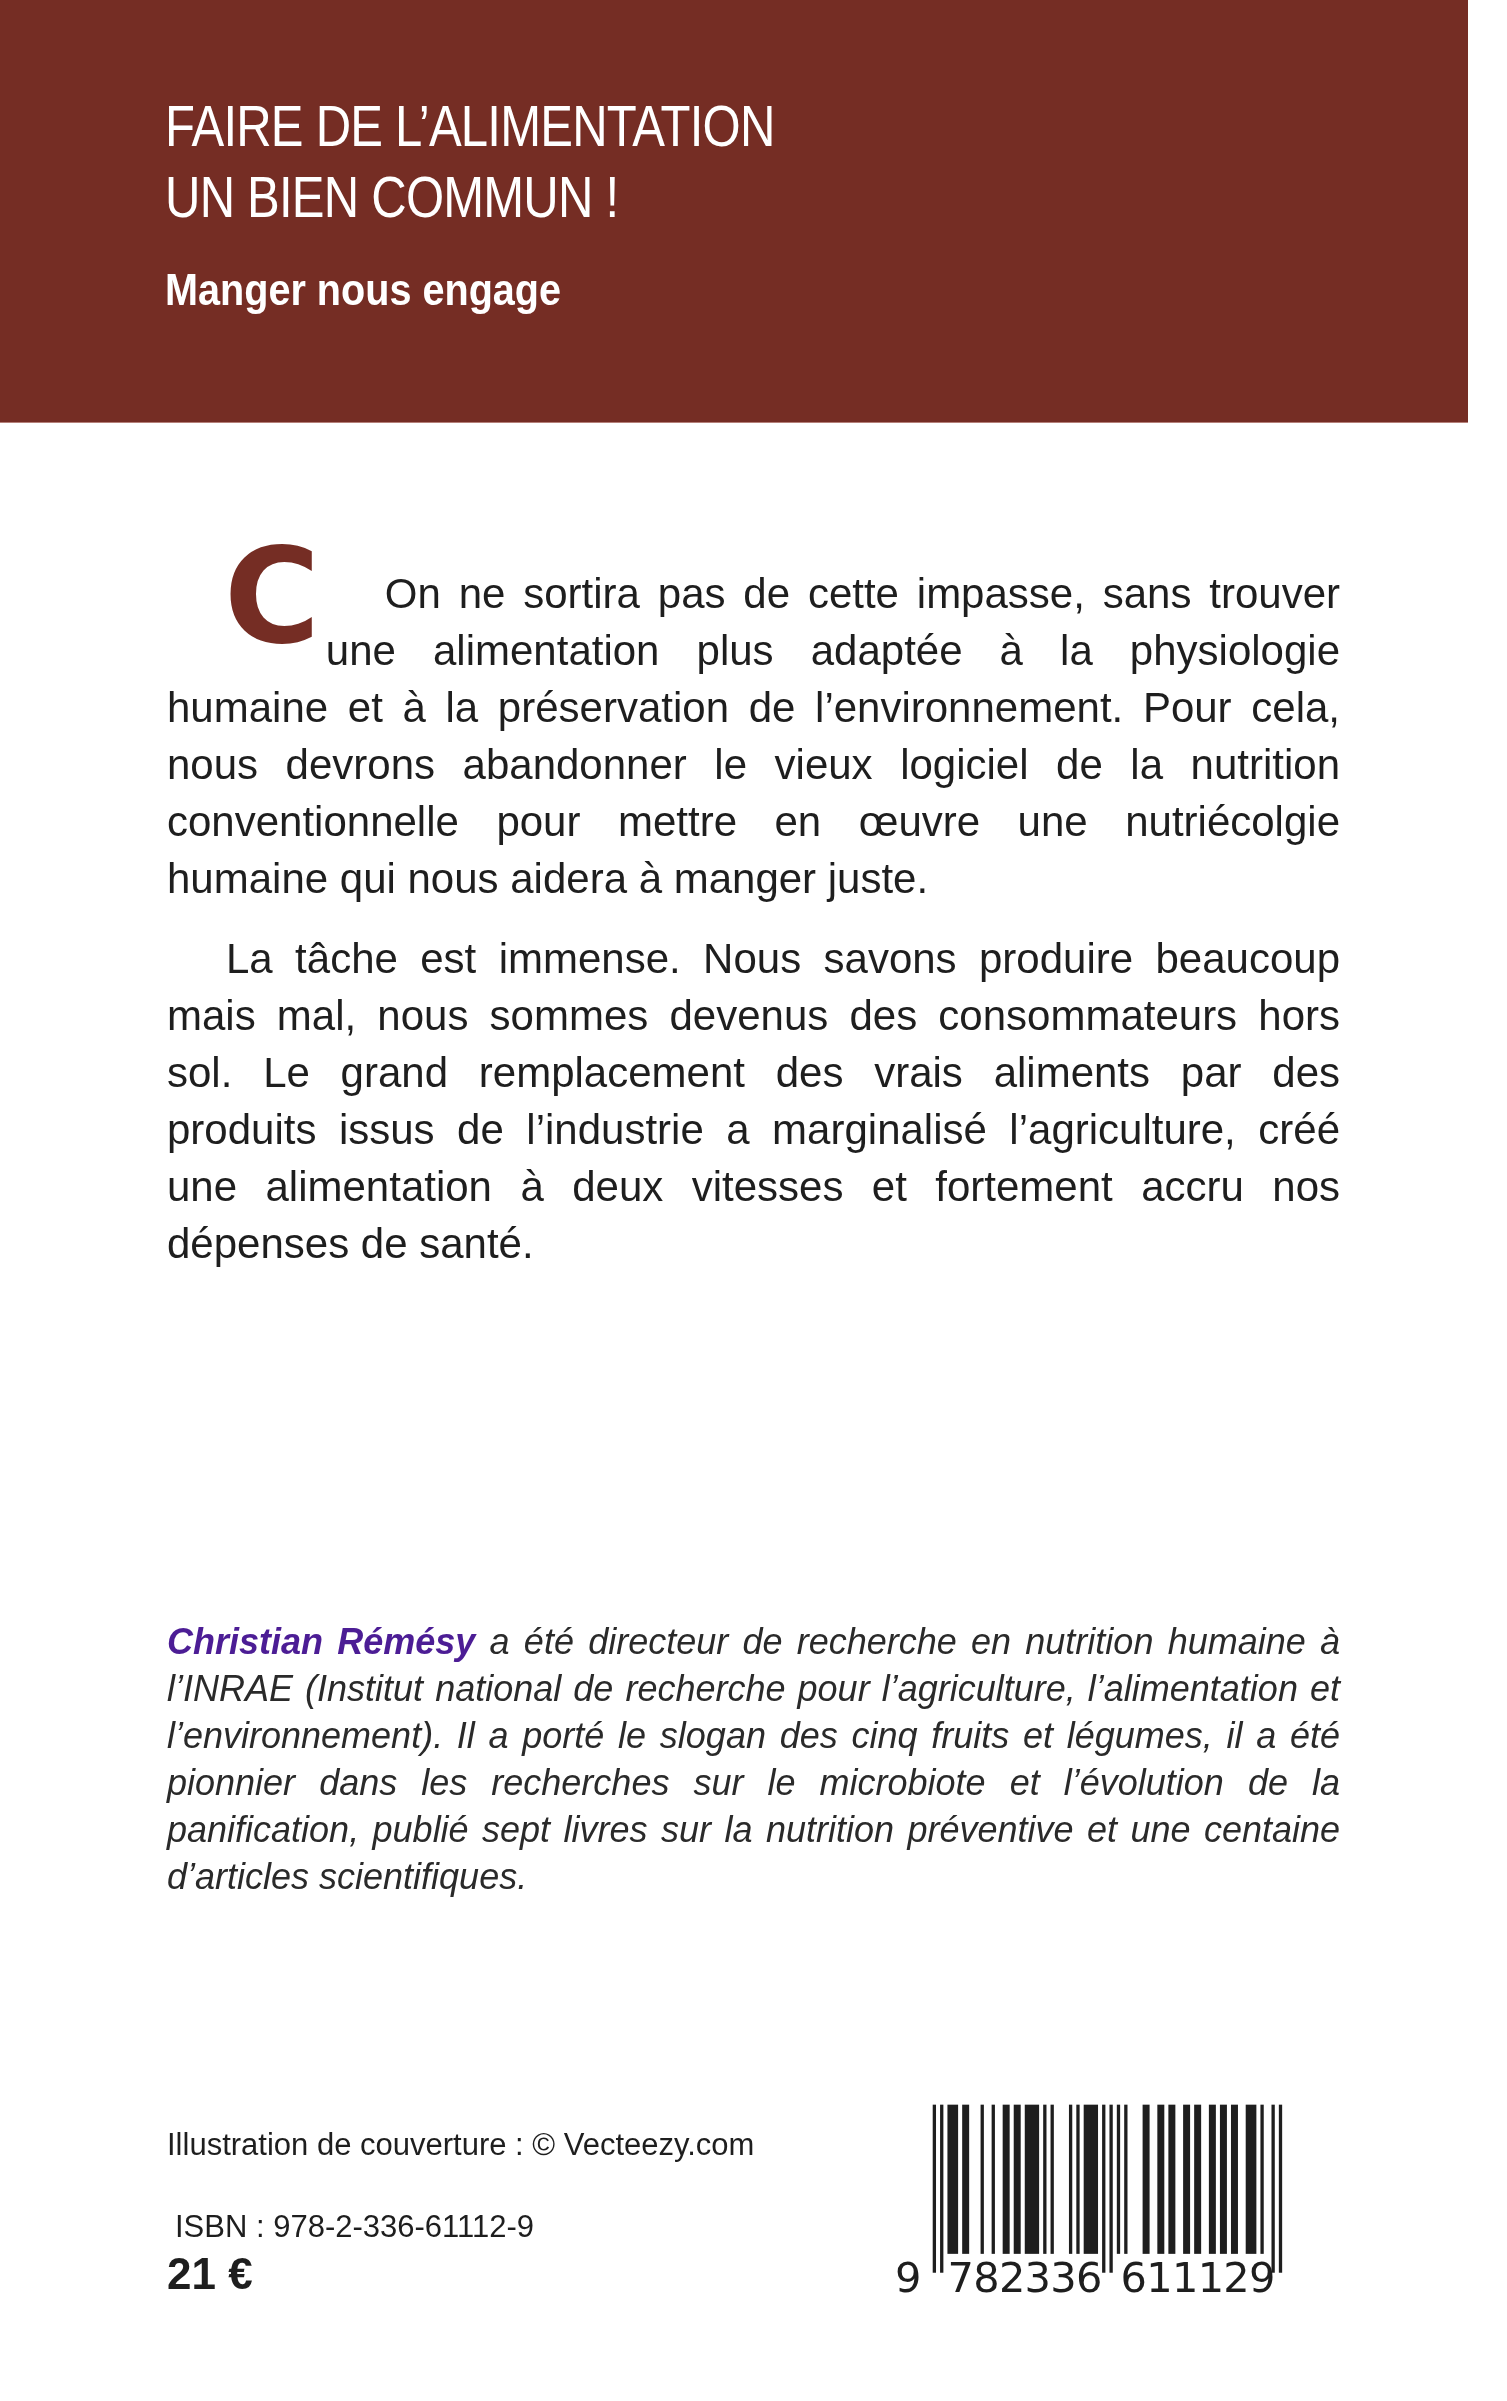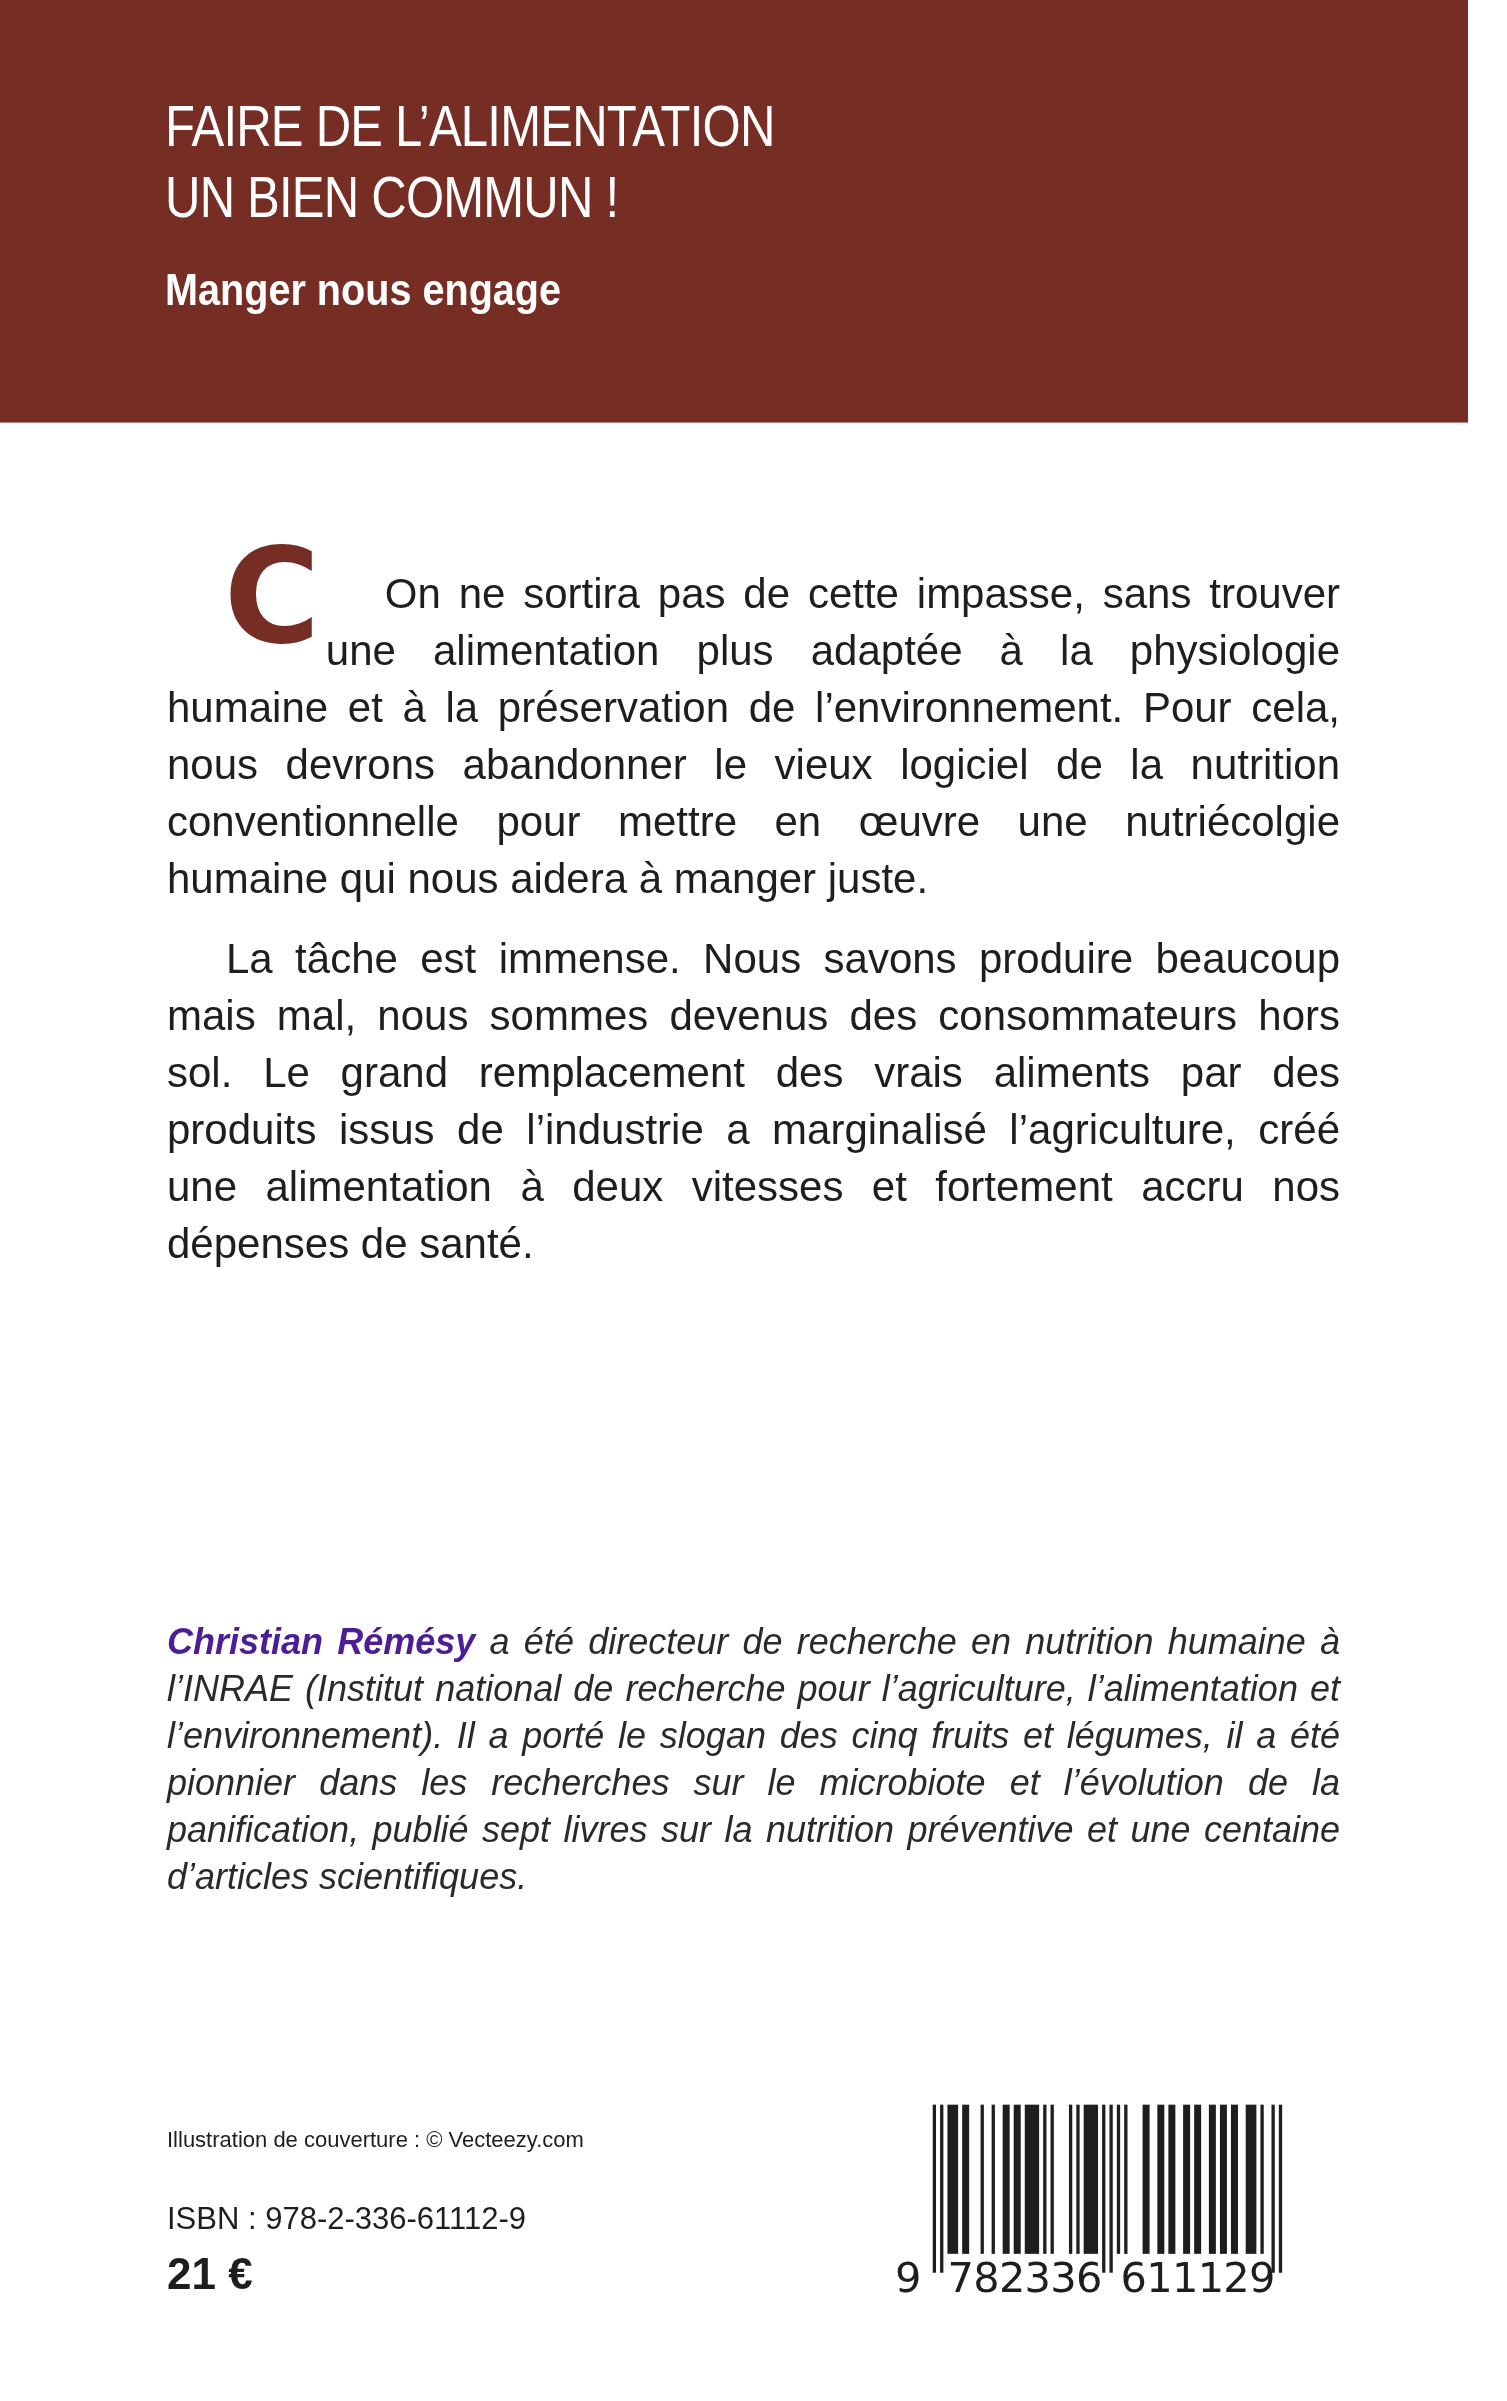--- a/index.html
+++ b/index.html
@@ -26,22 +26,22 @@
   .dropcap { float: left; font-family: "DejaVu Sans", sans-serif; font-weight: bold;
              color: #752d24; font-size: 131px; line-height: 98px; height: 98px;
              margin: 5.7px 5.7px 0 57px; padding: 0; }
 
   .bio { position: absolute; left: 167px; top: 1618px; width: 1173px; margin: 0;
          font-family: "Liberation Sans", sans-serif; font-style: italic; font-size: 36px;
          line-height: 47px; color: #2a2a2a; text-align: justify; }
   .bio .author { color: #4c1d95; font-weight: bold; font-style: italic; }
 
   .credit { position: absolute; left: 167px; top: 2127px; margin: 0;
-            font-family: "Liberation Sans", sans-serif; font-size: 22px; color: #1e1e1e; white-space: nowrap; }
-  .isbn { position: absolute; left: 167px; top: 2201px; margin: 0;
+            font-family: "Liberation Sans", sans-serif; font-size: 31px; color: #1e1e1e; white-space: nowrap; }
+  .isbn { position: absolute; left: 167px; top: 2201px; margin: 8px;
           font-family: "Liberation Sans", sans-serif; font-size: 31px; color: #1e1e1e; white-space: nowrap; }
   .price { position: absolute; left: 167px; top: 2249px; margin: 0;
            font-family: "Liberation Sans", sans-serif; font-size: 44px; color: #1e1e1e; white-space: nowrap; font-weight: bold; }
 
   .barcode { position: absolute; left: 885px; top: 2099px; width: 407px; height: 203px; }
   .barcode svg { display: block; }
 </style>
 </head>
 <body>
 

